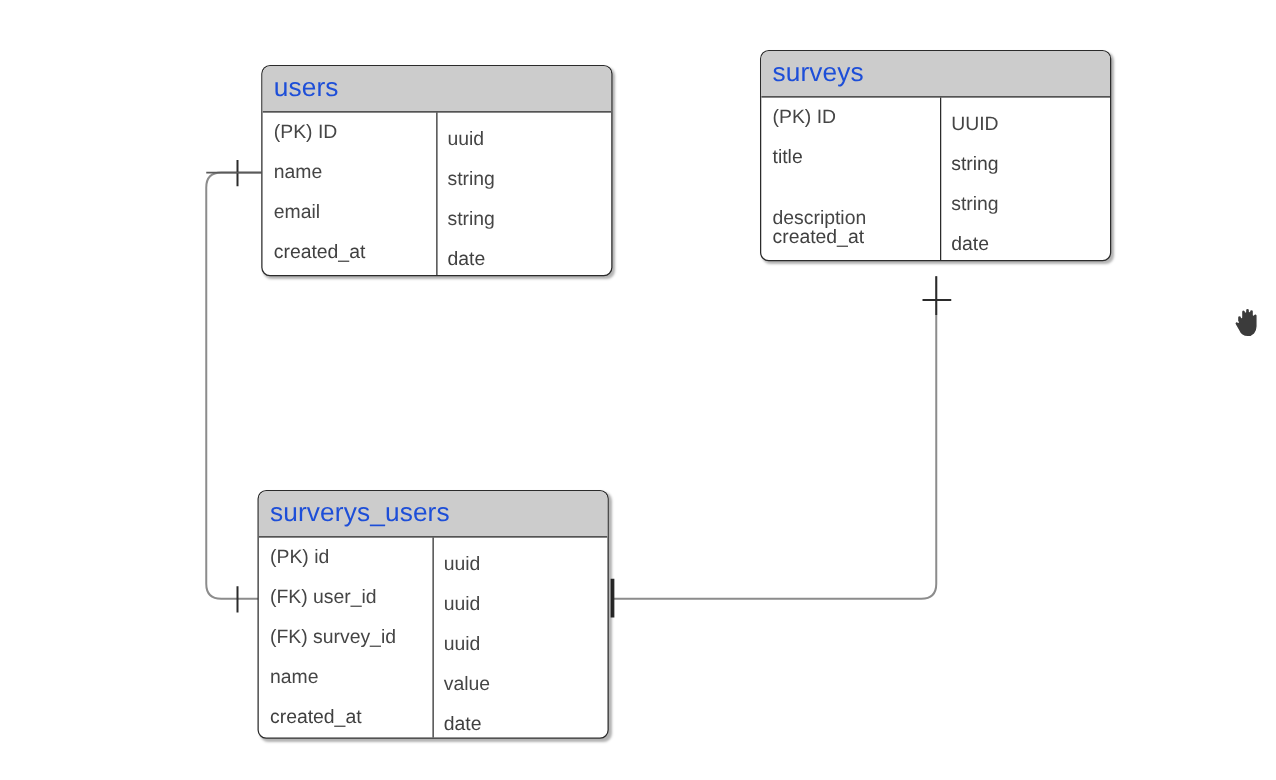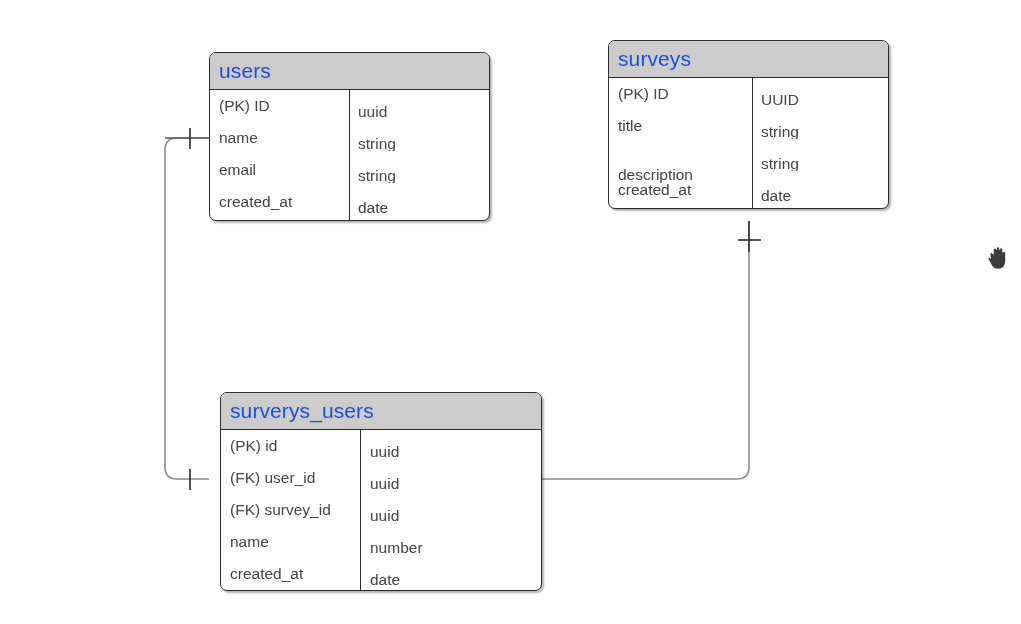--- a/index.html
+++ b/index.html
@@ -179,42 +179,42 @@
         <div class="cell name-cell" style="width:143px;margin-top:34px;">description</div>
         <div class="cell type-cell" style="width:138px;">string</div>
       </div>
       <div class="row plain">
         <div class="cell name-cell" style="width:143px;">created_at</div>
         <div class="cell type-cell" style="width:138px;">date</div>
       </div>
     </div>
   </div>
 
-  <div class="entity" style="left:220px; top:392px; width:322px; height:199px;">
+  <div class="entity" style="left:206px; top:392px; width:281px; height:199px;">
     <div class="entity-header">
       <span class="entity-title">surverys_users</span>
     </div>
     <div class="entity-body" style="height:161px;">
       <div class="col-divider" style="left:139px;"></div>
 
       <div class="row italic">
         <div class="cell name-cell" style="width:139px;">(PK) id</div>
         <div class="cell type-cell" style="width:142px;">uuid</div>
       </div>
       <div class="row italic">
         <div class="cell name-cell" style="width:139px;">(FK) user_id</div>
         <div class="cell type-cell" style="width:142px;">uuid</div>
       </div>
       <div class="row italic">
         <div class="cell name-cell" style="width:139px;">(FK) survey_id</div>
         <div class="cell type-cell" style="width:142px;">uuid</div>
       </div>
       <div class="row italic">
         <div class="cell name-cell" style="width:139px;">name</div>
-        <div class="cell type-cell" style="width:142px;">number</div>
+        <div class="cell type-cell" style="width:142px;">value</div>
       </div>
       <div class="row plain">
         <div class="cell name-cell" style="width:139px;">created_at</div>
         <div class="cell type-cell" style="width:142px;">date</div>
       </div>
     </div>
   </div>
 
   <svg id="cursor" viewBox="0 0 26 30" width="26" height="30">
     <g>

